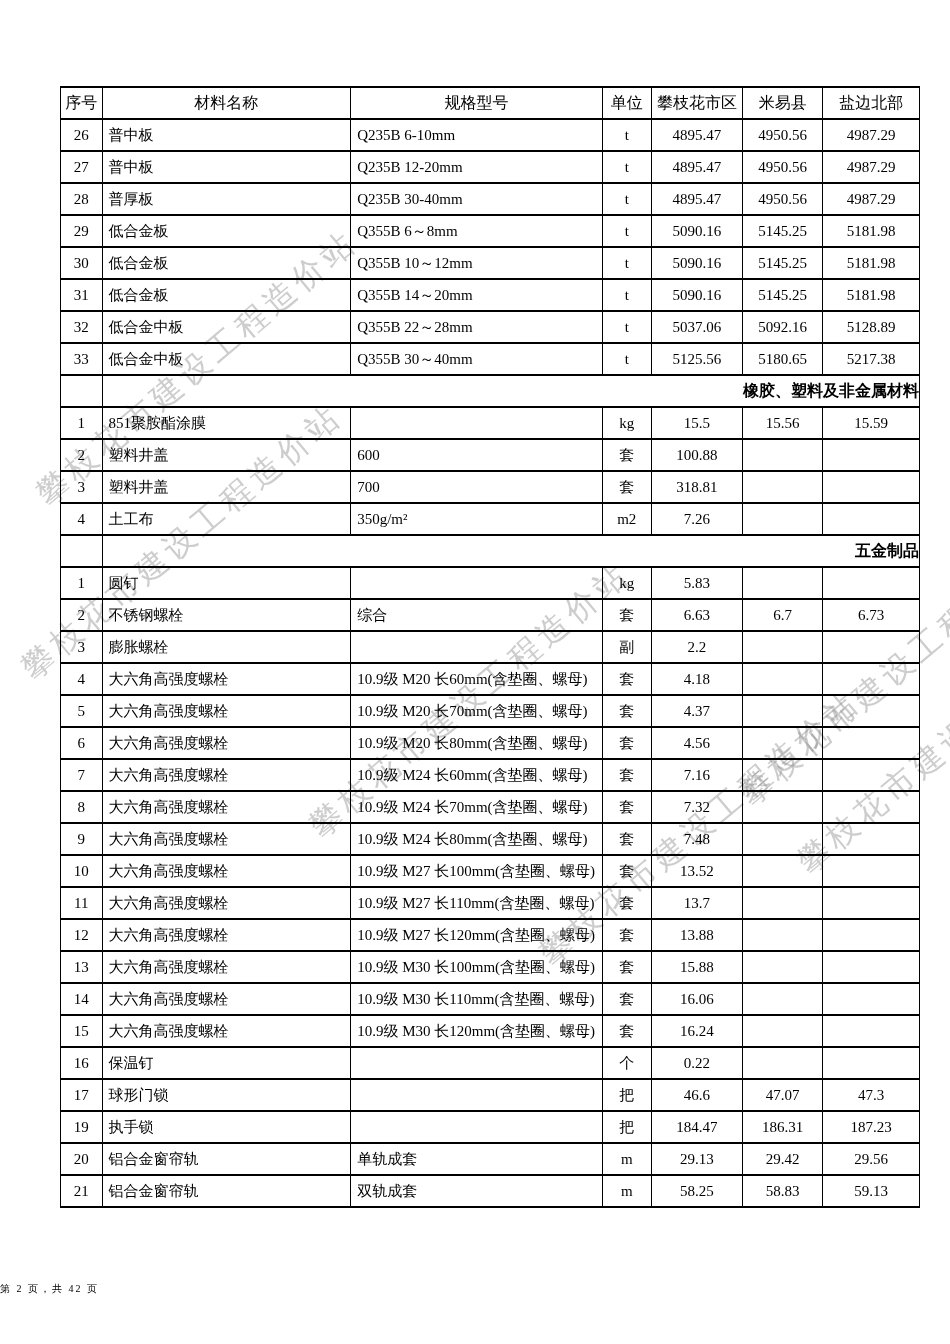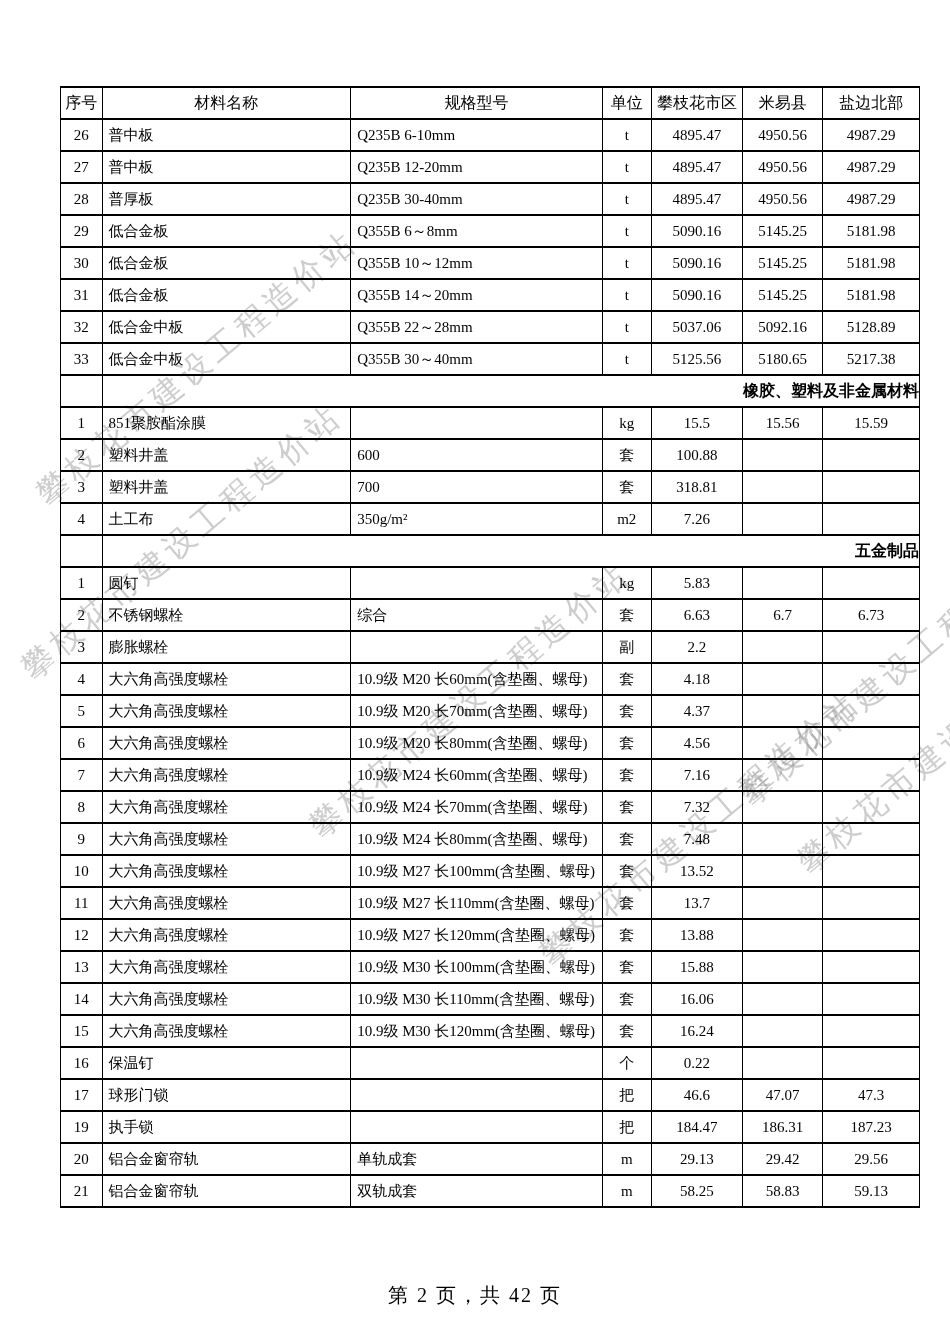--- a/index.html
+++ b/index.html
@@ -74,22 +74,21 @@
     font-weight: bold;
     font-size: 16px;
   }
 
   
   .page-footer {
     position: absolute;
     left: 0; top: 1282px;
     width: 100%;
     z-index: 2;
-    text-align: center;
-    font-size: 20px;
+    font-size: 10px;
     letter-spacing: 2px;
     font-family: "Liberation Serif", "DejaVu Serif", serif;
   }
 </style>
 </head>
 <body>
 
 <div class="wm-layer">
   <div class="wm wm1">攀枝花市建设工程造价站</div>
   <div class="wm wm2">攀枝花市建设工程造价站</div>

